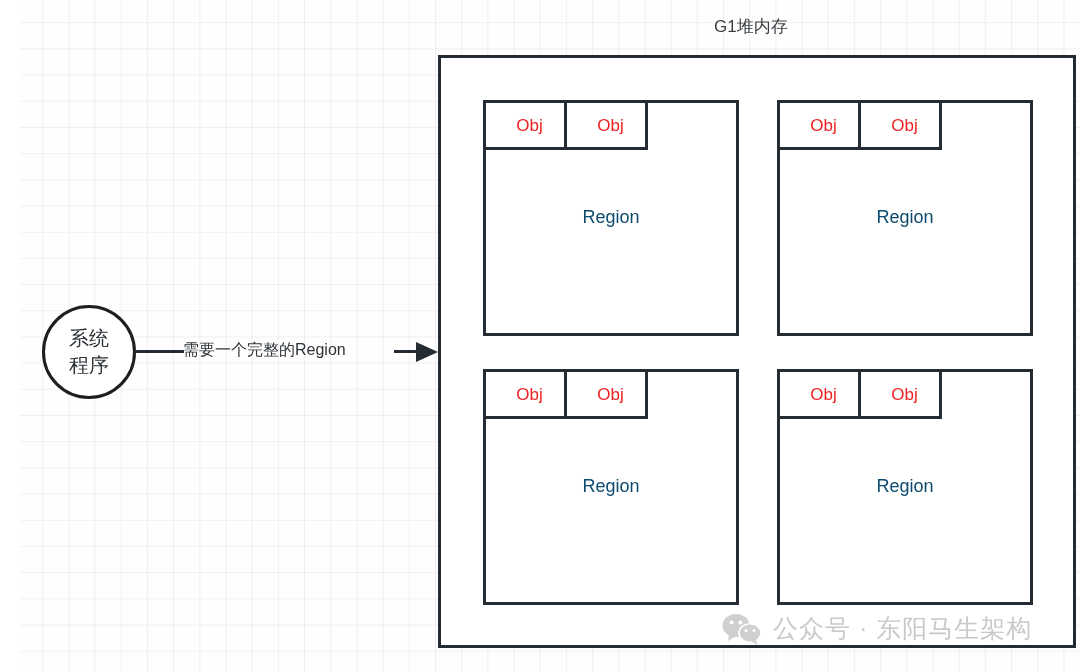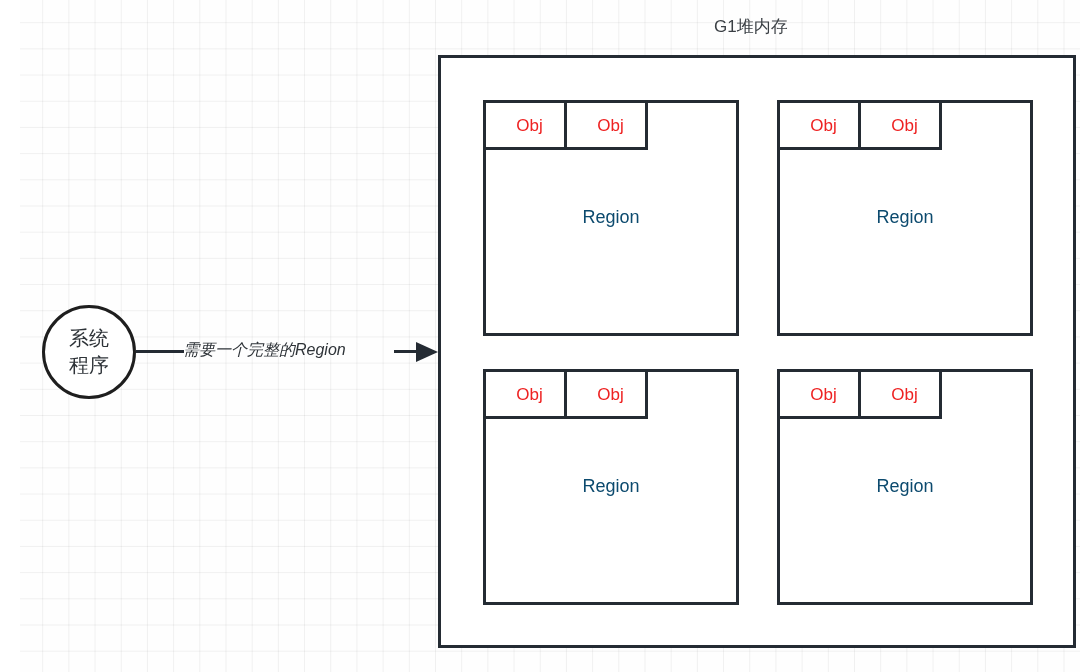--- a/index.html
+++ b/index.html
@@ -129,21 +129,20 @@
     height: 3px;
     background: #242b33;
   }
   #arrow-label {
     position: absolute;
     left: 163px;
     top: 340px;
     font-size: 16px;
     color: #2e3338;
     white-space: nowrap;
-    font-style: italic;
   }
   #arrow-line-right {
     position: absolute;
     left: 374px;
     top: 350px;
     width: 28px;
     height: 3px;
     background: #242b33;
   }
   #arrow-head {
@@ -241,14 +240,29 @@
   <div id="system-circle">
     <span class="line">系统</span>
     <span class="line">程序</span>
   </div>
 
   <div id="arrow-line-left"></div>
   <div id="arrow-label">需要一个完整的Region</div>
   <div id="arrow-line-right"></div>
   <div id="arrow-head"></div>
 
+  <div id="watermark">
+    <span class="wechat-icon">
+      <svg width="40" height="32" viewBox="0 0 40 32" xmlns="http://www.w3.org/2000/svg">
+        <ellipse cx="14" cy="12.5" rx="13.5" ry="11.5" fill="#d0d0d0"></ellipse>
+        <polygon points="7,21 6,28 13,23.5" fill="#d0d0d0"></polygon>
+        <circle cx="9.5" cy="9.5" r="1.9" fill="#ffffff"></circle>
+        <circle cx="18.5" cy="9.5" r="1.9" fill="#ffffff"></circle>
+        <ellipse cx="28" cy="20" rx="11" ry="9.3" fill="#d0d0d0" stroke="#ffffff" stroke-width="1.6"></ellipse>
+        <polygon points="34,27 35.5,32 29.5,28.5" fill="#d0d0d0"></polygon>
+        <circle cx="24" cy="17.5" r="1.6" fill="#ffffff"></circle>
+        <circle cx="32" cy="17.5" r="1.6" fill="#ffffff"></circle>
+      </svg>
+    </span>
+    <span class="wm-text">公众号 · 东阳马生架构</span>
+  </div>
 
 </div>
 
 </body></html>

